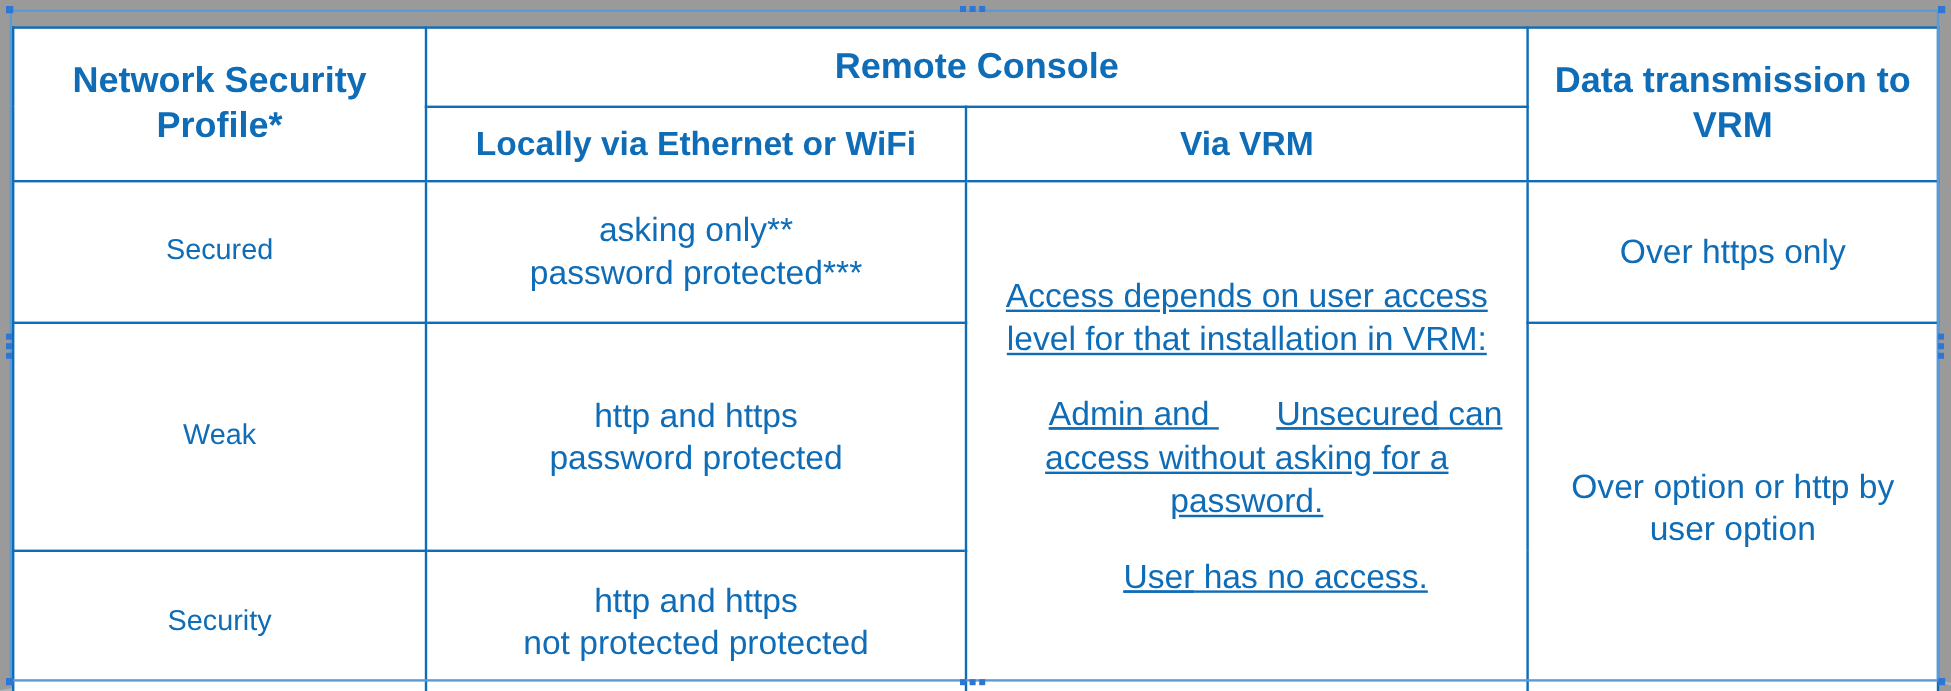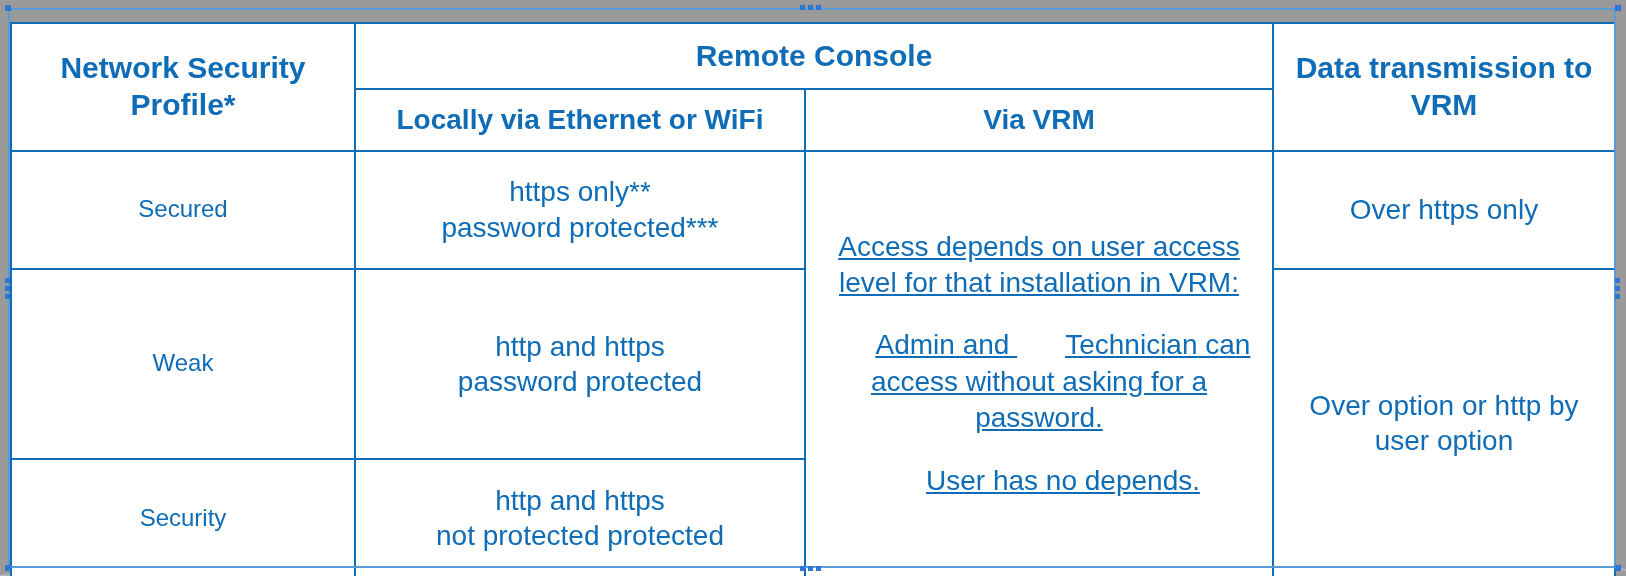--- a/index.html
+++ b/index.html
@@ -167,29 +167,29 @@
           <td class="ghdr big" rowspan="2">Data transmission to VRM</td>
         </tr>
         <tr>
           <td class="ghdr">Locally via Ethernet or WiFi</td>
           <td class="ghdr">Via VRM</td>
         </tr>
 
         <tr>
           <td class="blue profile">Secured</td>
           <td class="body">
-            <div>https only**</div>
+            <div>asking only**</div>
             <div>password protected***</div>
           </td>
           <td class="vrm-cell" rowspan="3">
             <p class="vrm-para">Access depends on user access level for that installation in VRM:</p>
             <div class="vrm-gap"></div>
-            <p class="vrm-para"><u class="role">Admin</u><span> and </span><u class="role">Technician</u><span> can access without asking for a password.</span></p>
+            <p class="vrm-para"><u class="role">Admin</u><span> and </span><u class="role">Unsecured</u><span> can access without asking for a password.</span></p>
             <div class="vrm-gap"></div>
-            <p class="vrm-para"><u class="role">User</u><span> has no depends.</span></p>
+            <p class="vrm-para"><u class="role">User</u><span> has no access.</span></p>
           </td>
           <td class="body">Over https only</td>
         </tr>
 
         <tr>
           <td class="blue profile">Weak</td>
           <td class="body">
             <div>http and https</div>
             <div>password protected</div>
           </td>

